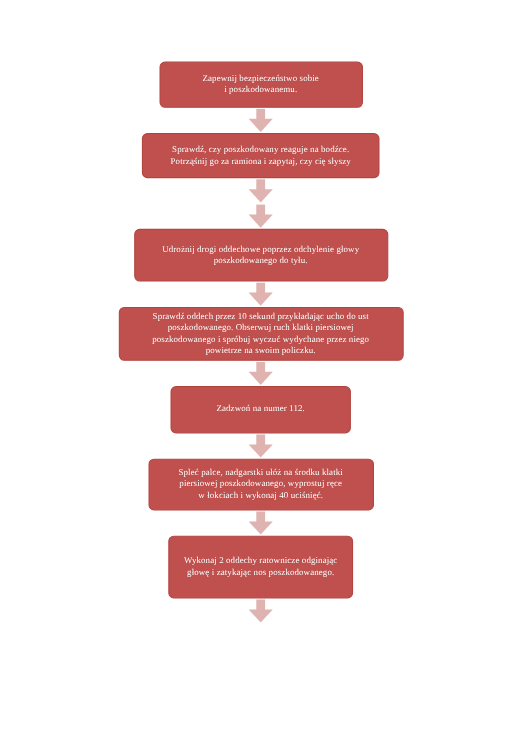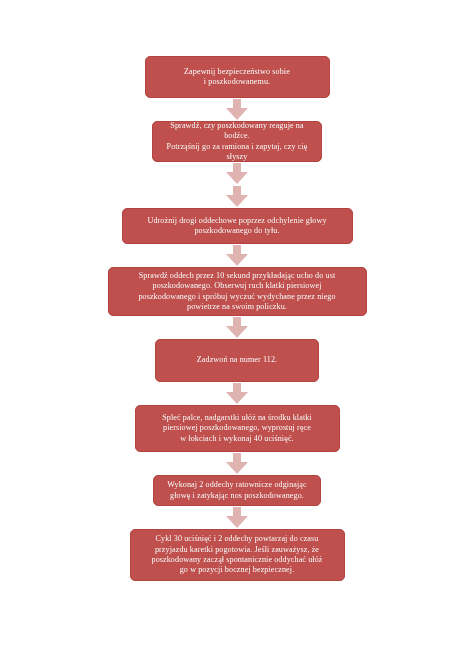--- a/index.html
+++ b/index.html
@@ -43,27 +43,27 @@
   }
 
   .node-text {
     display: block;
     width: 100%;
     white-space: pre-line;
   }
 
   
   .n1 { width: 185px; height: 42px; }
-  .n2 { width: 170px; height: 41px; }
+  .n2 { width: 216px; height: 41px; }
   .n3 { width: 148px; height: 41px; }
-  .n4 { width: 231px; height: 36px; }
+  .n4 { width: 231px; height: 48px; }
   .n5 { width: 259px; height: 49px; }
   .n6 { width: 164px; height: 43px; }
   .n7 { width: 205px; height: 47px; }
-  .n8 { width: 168px; height: 31px; }
+  .n8 { width: 168px; height: 57px; }
   .n9 { width: 215px; height: 52px; }
 
   .arrow {
     width: 22px;
     height: 21px;
     position: relative;
     margin: 1px 0;
     flex: none;
   }
   .arrow .shaft {
@@ -161,20 +161,14 @@
   <div class="node n8">
     <span class="node-text">Wykonaj 2 oddechy ratownicze odginając
 głowę  i zatykając nos poszkodowanego.</span>
   </div>
 
   <div class="arrow">
     <span class="shaft"></span>
     <span class="head"></span>
   </div>
 
-  <div class="node n9">
-    <span class="node-text">Cykl 30 uciśnięć i 2 oddechy powtarzaj do czasu
-przyjazdu karetki pogotowia. Jeśli zauważysz, że
-poszkodowany zaczął spontanicznie oddychać ułóż
-go w pozycji bocznej bezpiecznej.</span>
-  </div>
 
 </div>
 
 </body></html>

